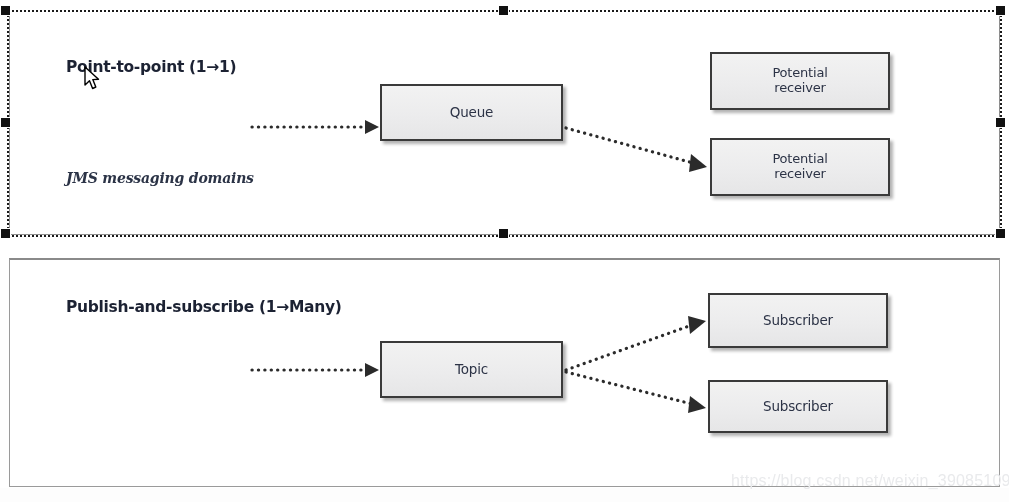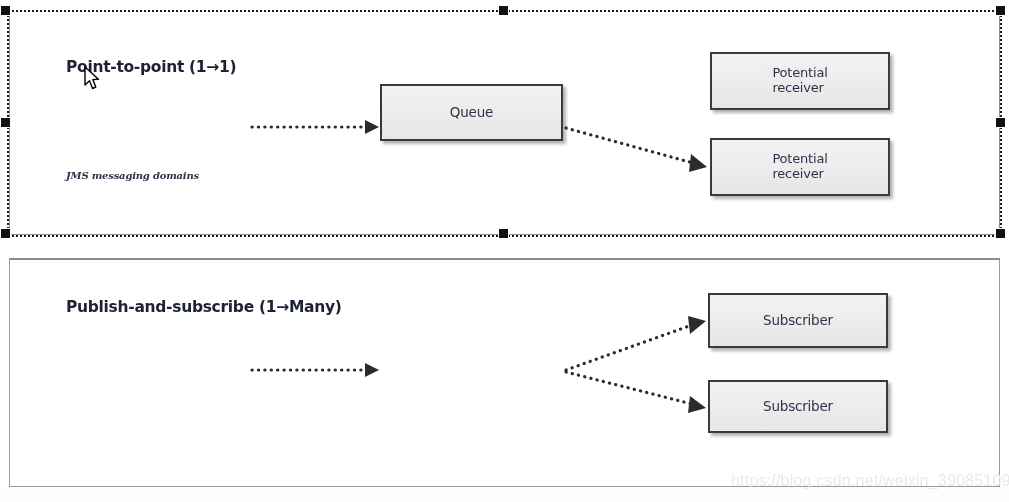--- a/index.html
+++ b/index.html
@@ -55,37 +55,38 @@
     white-space:nowrap;
   }
   #heading-p2p{left:66px;top:58px;}
   #heading-pubsub{left:66px;top:298px;}
 
   .caption{
     position:absolute;
     font-family:"DejaVu Serif", serif;
     font-style:italic;
     font-weight:bold;
-    font-size:10px;
+    font-size:14px;
     color:#2b3346;
     white-space:nowrap;
     letter-spacing:-0.2px;
   }
   #caption-jms{left:66px;top:170px;}
 
   
   .node{
     position:absolute;
     background:linear-gradient(180deg,#f2f2f2 0%,#ececed 55%,#e6e6e7 100%);
     border:2px solid #3a3a3a;
     box-shadow:3px 3px 3px rgba(0,0,0,0.30);
     box-sizing:border-box;
     display:flex;
     align-items:center;
     justify-content:center;
+    text-align:center;
     line-height:1.12;
     font-family:"DejaVu Sans", sans-serif;
     font-size:13.5px;
     color:#2c3346;
     letter-spacing:-0.2px;
   }
   .node-2line{font-size:13px;}
 
   #node-sender   {left:66px; top:100px; width:181px; height:53px;}
   #node-queue    {left:380px;top:84px;  width:183px; height:57px;}
@@ -145,20 +146,23 @@
       <span>Potential</span><br>
       <span>receiver</span>
     </span>
   </div>
 
   <div class="panel" id="panel-bottom"></div>
 
   <div class="heading" id="heading-pubsub">Publish-and-subscribe (1→Many)</div>
 
 
+  <div class="node" id="node-topic">
+    <span>Topic</span>
+  </div>
 
   <div class="node" id="node-sub-1">
     <span>Subscriber</span>
   </div>
 
   <div class="node" id="node-sub-2">
     <span>Subscriber</span>
   </div>
 
   <svg class="connector" viewBox="0 0 1009 502">

